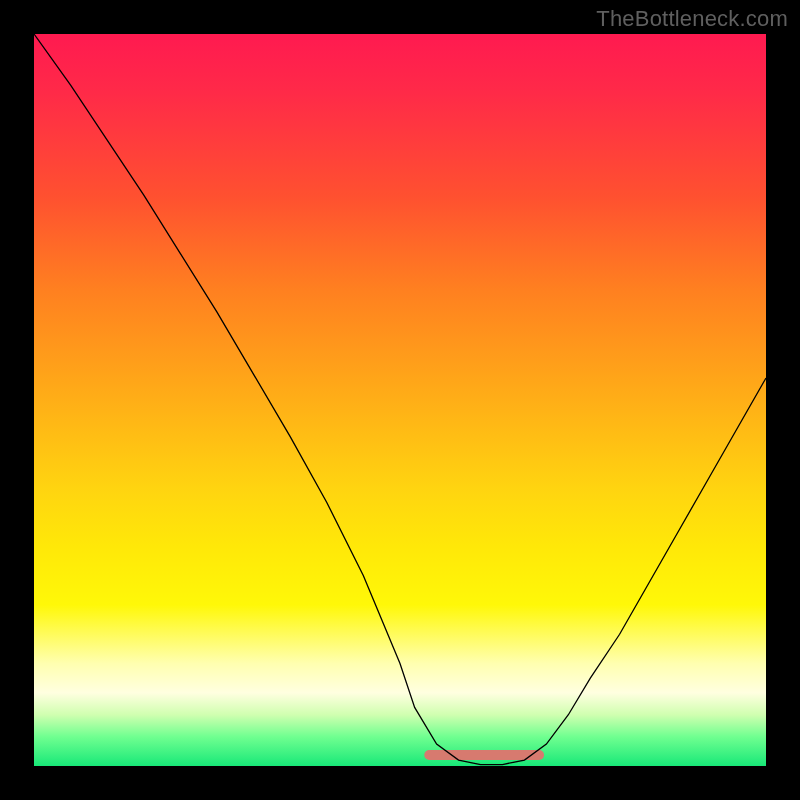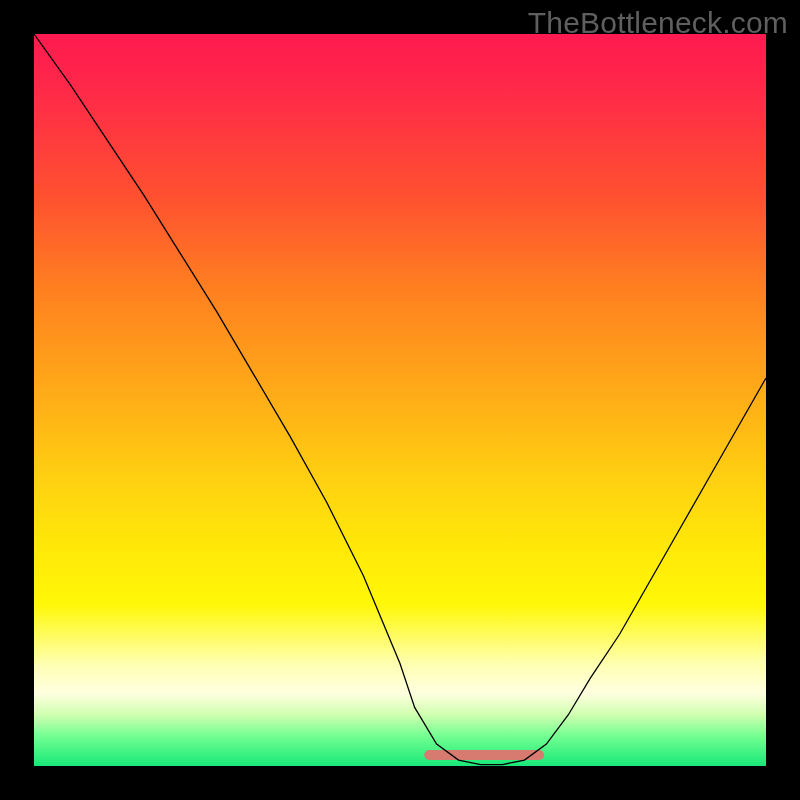--- a/index.html
+++ b/index.html
@@ -9,21 +9,21 @@
     width: 800px;
     height: 800px;
     overflow: hidden;
     position: relative;
   }
   .watermark {
     position: absolute;
     top: 6px;
     right: 12px;
     font-family: Arial, Helvetica, sans-serif;
-    font-size: 30px;
+    font-size: 22px;
     color: #5f5f5f;
     font-weight: 500;
     z-index: 10;
     letter-spacing: 0.2px;
   }
   .chart-area {
     position: absolute;
     left: 34px;
     top: 34px;
     width: 732px;

